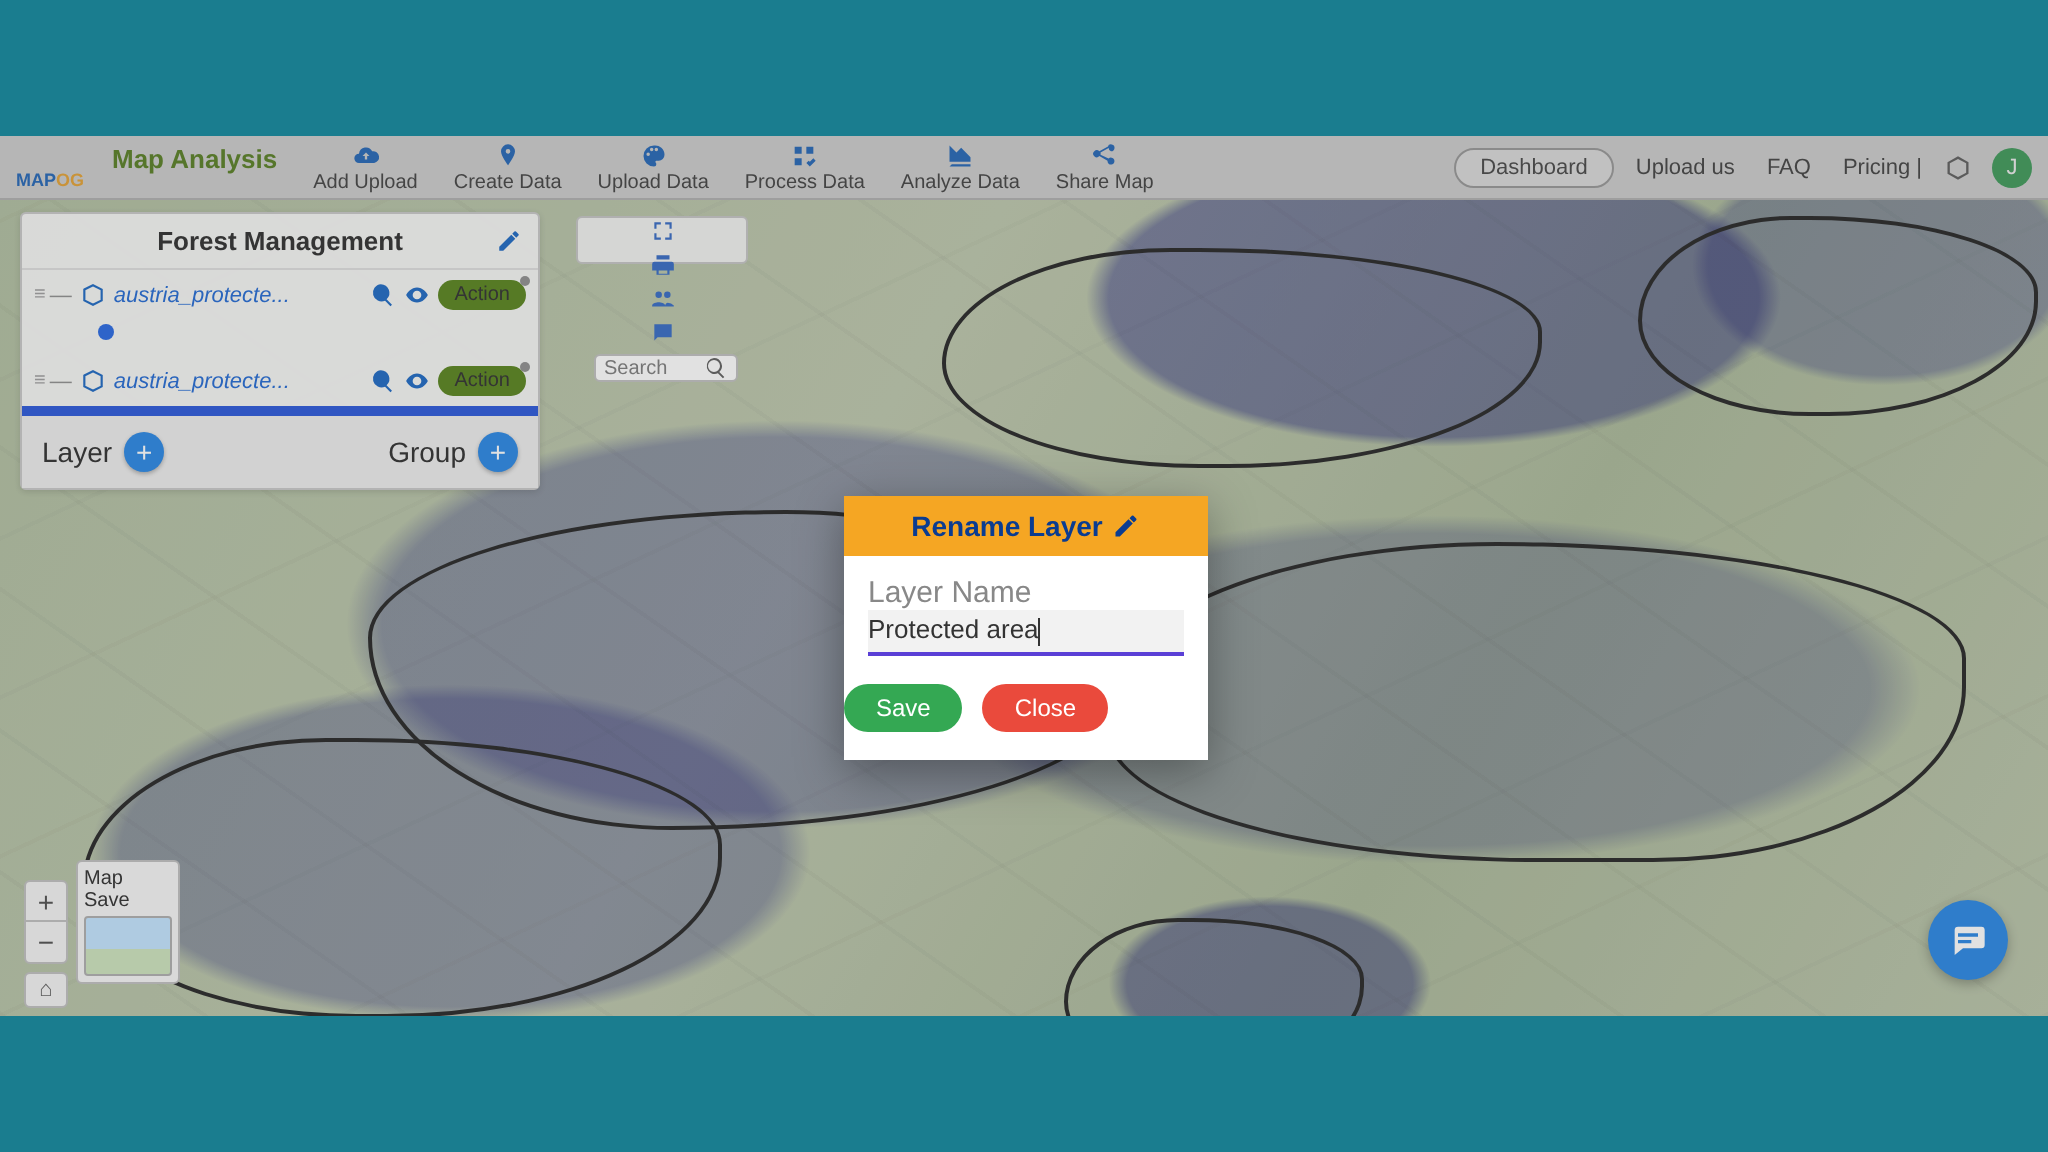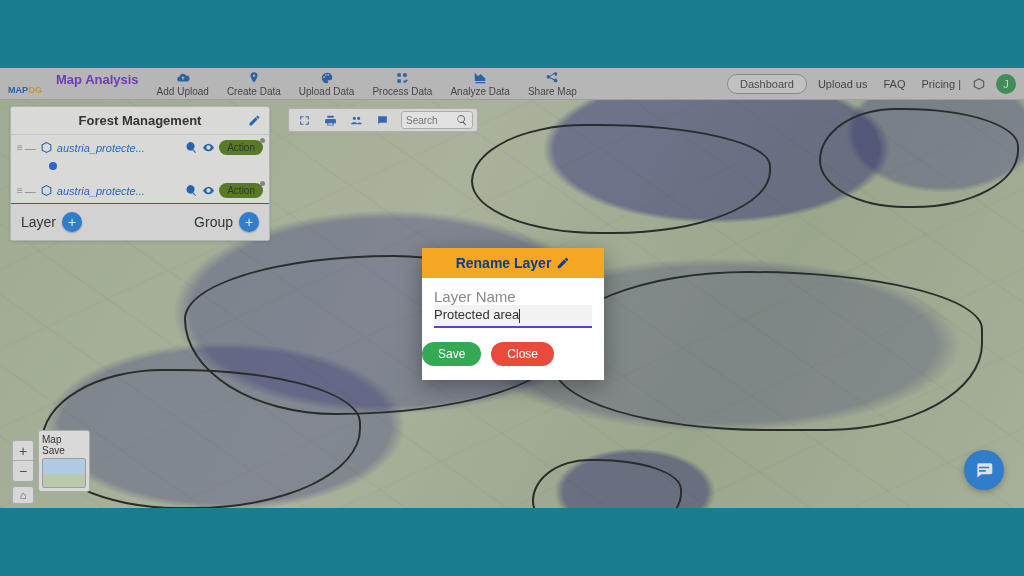--- a/index.html
+++ b/index.html
@@ -12,21 +12,21 @@
   }
 
   
   .topbar {
     position: absolute; top: 0; left: 0; right: 0; height: 32px;
     background: #d9d9d9; display: flex; align-items: center; padding: 0 8px;
     gap: 6px; font-size: 11px; color: #3a3a3a;
     border-bottom: 1px solid #b5b5b5;
   }
   .logo-block { display: flex; flex-direction: column; line-height: 1; margin-right: 6px; }
-  .logo-title { font-weight: bold; font-size: 13px; color: #6d28d9; padding-left: 48px; }
+  .logo-title { font-weight: bold; font-size: 13px; color: #4d7c0f; padding-left: 48px; }
   .logo-sub { font-size: 9px; font-weight: bold; }
   .logo-sub .m { color: #0f5fbf; } .logo-sub .o { color: #f5a623; }
 
   .nav-item { display: flex; flex-direction: column; align-items: center; gap: 1px; padding: 0 6px; cursor: pointer; }
   .nav-item svg, .nav-item .ico { width: 14px; height: 14px; fill: #0f5fbf; }
   .nav-item .lbl { font-size: 10px; color: #333; }
 
   .topbar .spacer { flex: 1; }
   .dash-btn { border: 1px solid #999; border-radius: 14px; padding: 3px 12px; background: #eaeaea; font-size: 11px; cursor: pointer; }
   .rlink { font-size: 11px; color: #333; padding: 0 5px; cursor: pointer; }
@@ -52,21 +52,21 @@
     background:
       repeating-linear-gradient(35deg, rgba(0,0,0,0.03) 0 2px, transparent 2px 58px),
       repeating-linear-gradient(-25deg, rgba(0,0,0,0.025) 0 2px, transparent 2px 72px);
   }
   .boundary { position:absolute; border:2px solid #111; border-radius: 40% 60% 55% 45% / 55% 40% 60% 50%; background: transparent; }
 
   
   .map-toolbar {
     position: absolute; top: 40px; left: 288px; height: 24px;
     background: rgba(245,245,245,0.92); border: 1px solid #c0c0c0; border-radius: 3px;
-    display: flex; align-items: center; gap: 4px; padding: 0 4px;
+    display: flex; align-items: center; gap: 4px; padding: 0 4px; flex-direction: column;
   }
   .mt-btn { width: 22px; height: 18px; display:flex; align-items:center; justify-content:center; cursor:pointer; }
   .mt-btn svg { width: 13px; height: 13px; fill: #2a62c0; }
   .search-wrap { display:flex; align-items:center; border:1px solid #bbb; border-radius:3px; background:#fff; height:18px; padding:0 4px; margin-left:4px;}
   .search-wrap input { border:0; outline:0; font-size:10px; width:50px; background:transparent; }
 
   
   .panel {
     position: absolute; top: 38px; left: 10px; width: 260px;
     background: rgba(248,248,248,0.96); border: 1px solid #c5c5c5; border-radius: 3px;
@@ -84,21 +84,21 @@
   .mini-ico { width:13px; height:13px; fill:#0f5fbf; cursor:pointer; }
   .action-pill {
     background:#4d7c0f; color:#222; font-size:10px; padding:2px 8px; border-radius:10px; cursor:pointer; position:relative;
   }
   .action-pill::after { content:""; position:absolute; top:-2px; right:-2px; width:5px; height:5px; border-radius:50%; background:#888;}
   .legend-dot-row { padding: 2px 6px 8px 38px; }
   .legend-dot { width:8px; height:8px; border-radius:50%; background:#1a5fe0; }
 
   .panel-foot {
     display:flex; justify-content:space-between; align-items:flex-end;
-    border-top:1px solid #1d4ed8; padding:8px 10px; background:#ececec;
+    border-top:5px solid #1d4ed8; padding:8px 10px; background:#ececec;
   }
   .pf-item { display:flex; align-items:center; gap:6px; font-size:14px; color:#222;}
   .plus-btn { width:20px; height:20px; border-radius:50%; background:#1b7fe3; color:#fff; display:flex; align-items:center; justify-content:center; font-size:14px; cursor:pointer; box-shadow:0 1px 2px rgba(0,0,0,0.3);}
 
   
   .zoom-ctrl { position:absolute; left:12px; bottom:26px; width:22px; background:#f2f2f2; border:1px solid #bbb; border-radius:3px; overflow:hidden;}
   .zoom-ctrl div { height:20px; display:flex; align-items:center; justify-content:center; font-size:14px; color:#444; cursor:pointer;}
   .zoom-ctrl div:first-child { border-bottom:1px solid #bbb;}
   .maptype {
     position:absolute; left:38px; bottom:16px; width:52px; background:#f5f5f5; border:1px solid #bbb; border-radius:3px;

